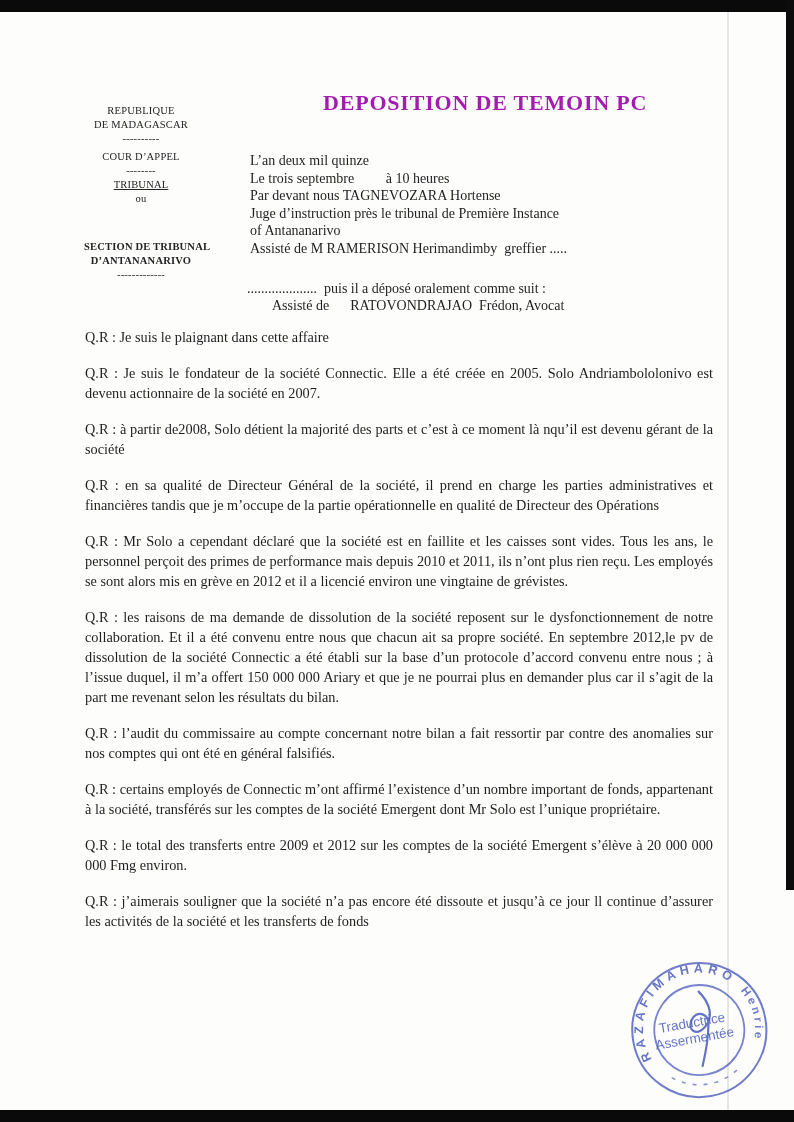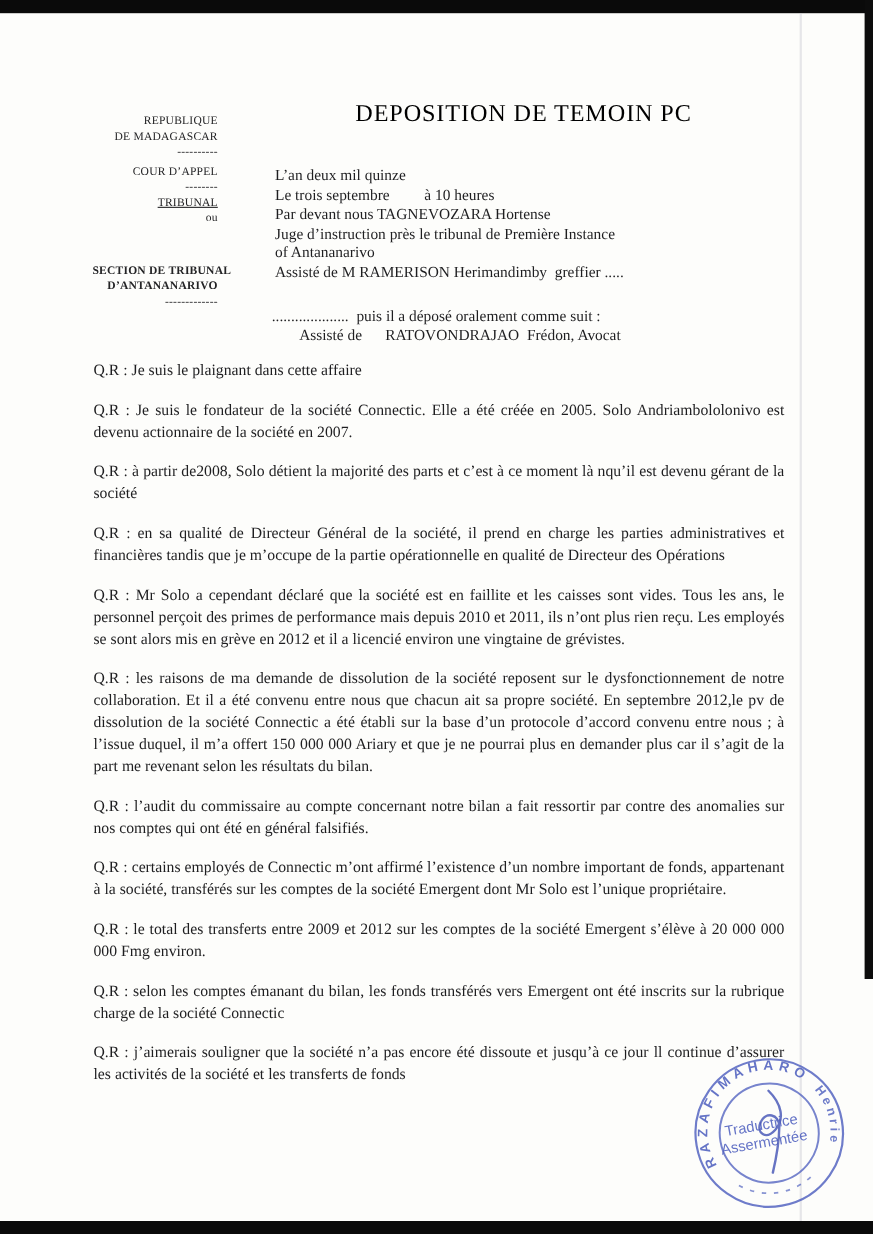--- a/index.html
+++ b/index.html
@@ -13,32 +13,32 @@
   }
   
   .bar-top{position:absolute;left:0;top:0;width:794px;height:12px;background:#0a0a0a;}
   .bar-bottom{position:absolute;left:0;top:1110px;width:794px;height:12px;background:#0a0a0a;}
   .bar-right{position:absolute;left:786px;top:0;width:8px;height:890px;background:#0c0c0c;}
   .fold-line{position:absolute;left:727px;top:12px;width:2px;height:1098px;background:#c9c9d2;opacity:.45;}
 
   
   .header-left{
     position:absolute;left:84px;top:104px;width:114px;
-    font-size:10.5px;line-height:14px;text-align:right;
+    font-size:10.5px;line-height:14px;text-align:center;
     letter-spacing:.2px;white-space:nowrap;color:#242426;
   }
   .header-left div:nth-child(4){font-weight:normal;margin-top:4px;}
   .header-left div:nth-child(6){margin-top:0;text-decoration:underline;}
   .header-left div:nth-child(8){margin-top:34px;font-weight:600;}
   .header-left div:nth-child(9){font-weight:600;}
 
   .doc-title{
     position:absolute;left:323px;top:90px;
-    font-size:22px;font-weight:normal;letter-spacing:.8px;
-    white-space:nowrap;color:#000000;
+    font-size:22px;font-weight:bold;letter-spacing:.8px;
+    white-space:nowrap;color:#a21caf;
   }
 
   .header-right{
     position:absolute;left:250px;top:152px;
     font-size:14px;line-height:17.5px;white-space:nowrap;
   }
   .intro-dotted{
     position:absolute;left:247px;top:281px;
     font-size:14px;white-space:nowrap;
   }
@@ -106,21 +106,20 @@
   <div class="body-text">
     <p>Q.R : Je suis le plaignant dans cette affaire</p>
     <p>Q.R : Je suis le fondateur de la société Connectic. Elle a été créée en 2005. Solo Andriambololonivo est devenu actionnaire de la société en 2007.</p>
     <p>Q.R : à partir de2008, Solo détient la majorité des parts et c’est à ce moment là nqu’il est devenu gérant de la société</p>
     <p>Q.R : en sa qualité de Directeur Général de la société, il prend en charge les parties administratives et financières tandis que je m’occupe de la partie opérationnelle en qualité de Directeur des Opérations</p>
     <p>Q.R : Mr Solo a cependant déclaré que la société est en faillite et les caisses sont vides. Tous les ans, le personnel perçoit des primes de performance mais depuis 2010 et 2011, ils n’ont plus rien reçu. Les employés se sont alors mis en grève en 2012 et il a licencié environ une vingtaine de grévistes.</p>
     <p>Q.R : les raisons de ma demande de dissolution de la société reposent sur le dysfonctionnement de notre collaboration. Et il a été convenu entre nous que chacun ait sa propre société. En septembre 2012,le pv de dissolution de la société Connectic a été établi sur la base d’un protocole d’accord convenu entre nous ; à l’issue duquel, il m’a offert 150 000 000 Ariary et que je ne pourrai plus en demander plus car il s’agit de la part me revenant selon les résultats du bilan.</p>
     <p>Q.R : l’audit du commissaire au compte concernant notre bilan a fait ressortir par contre des anomalies sur nos comptes qui ont été en général falsifiés.</p>
     <p>Q.R : certains employés de Connectic m’ont affirmé l’existence d’un nombre important de fonds, appartenant à la société, transférés sur les comptes de la société Emergent dont Mr Solo est l’unique propriétaire.</p>
     <p>Q.R : le total des transferts entre 2009 et 2012 sur les comptes de la société Emergent s’élève à 20 000 000 000 Fmg environ.</p>
-    <p>Q.R : selon les comptes émanant du bilan, les fonds transférés vers Emergent ont été inscrits sur la rubrique charge de la société Connectic</p>
     <p>Q.R : j’aimerais souligner que la société n’a pas encore été dissoute et jusqu’à ce jour ll continue d’assurer les activités de la société et les transferts de fonds</p>
   </div>
 
   <div class="stamp">
     <svg width="164" height="156" viewBox="0 0 164 156" xmlns="http://www.w3.org/2000/svg">
       <defs>
         <path id="ringArc" d="M 31.3,96.3 A 56,56 0 1 1 132.7,96.3"></path>
       </defs>
       <g stroke="#4355bb" fill="none">
         <circle cx="82" cy="74" r="67" stroke-width="2" opacity="0.85"></circle>

